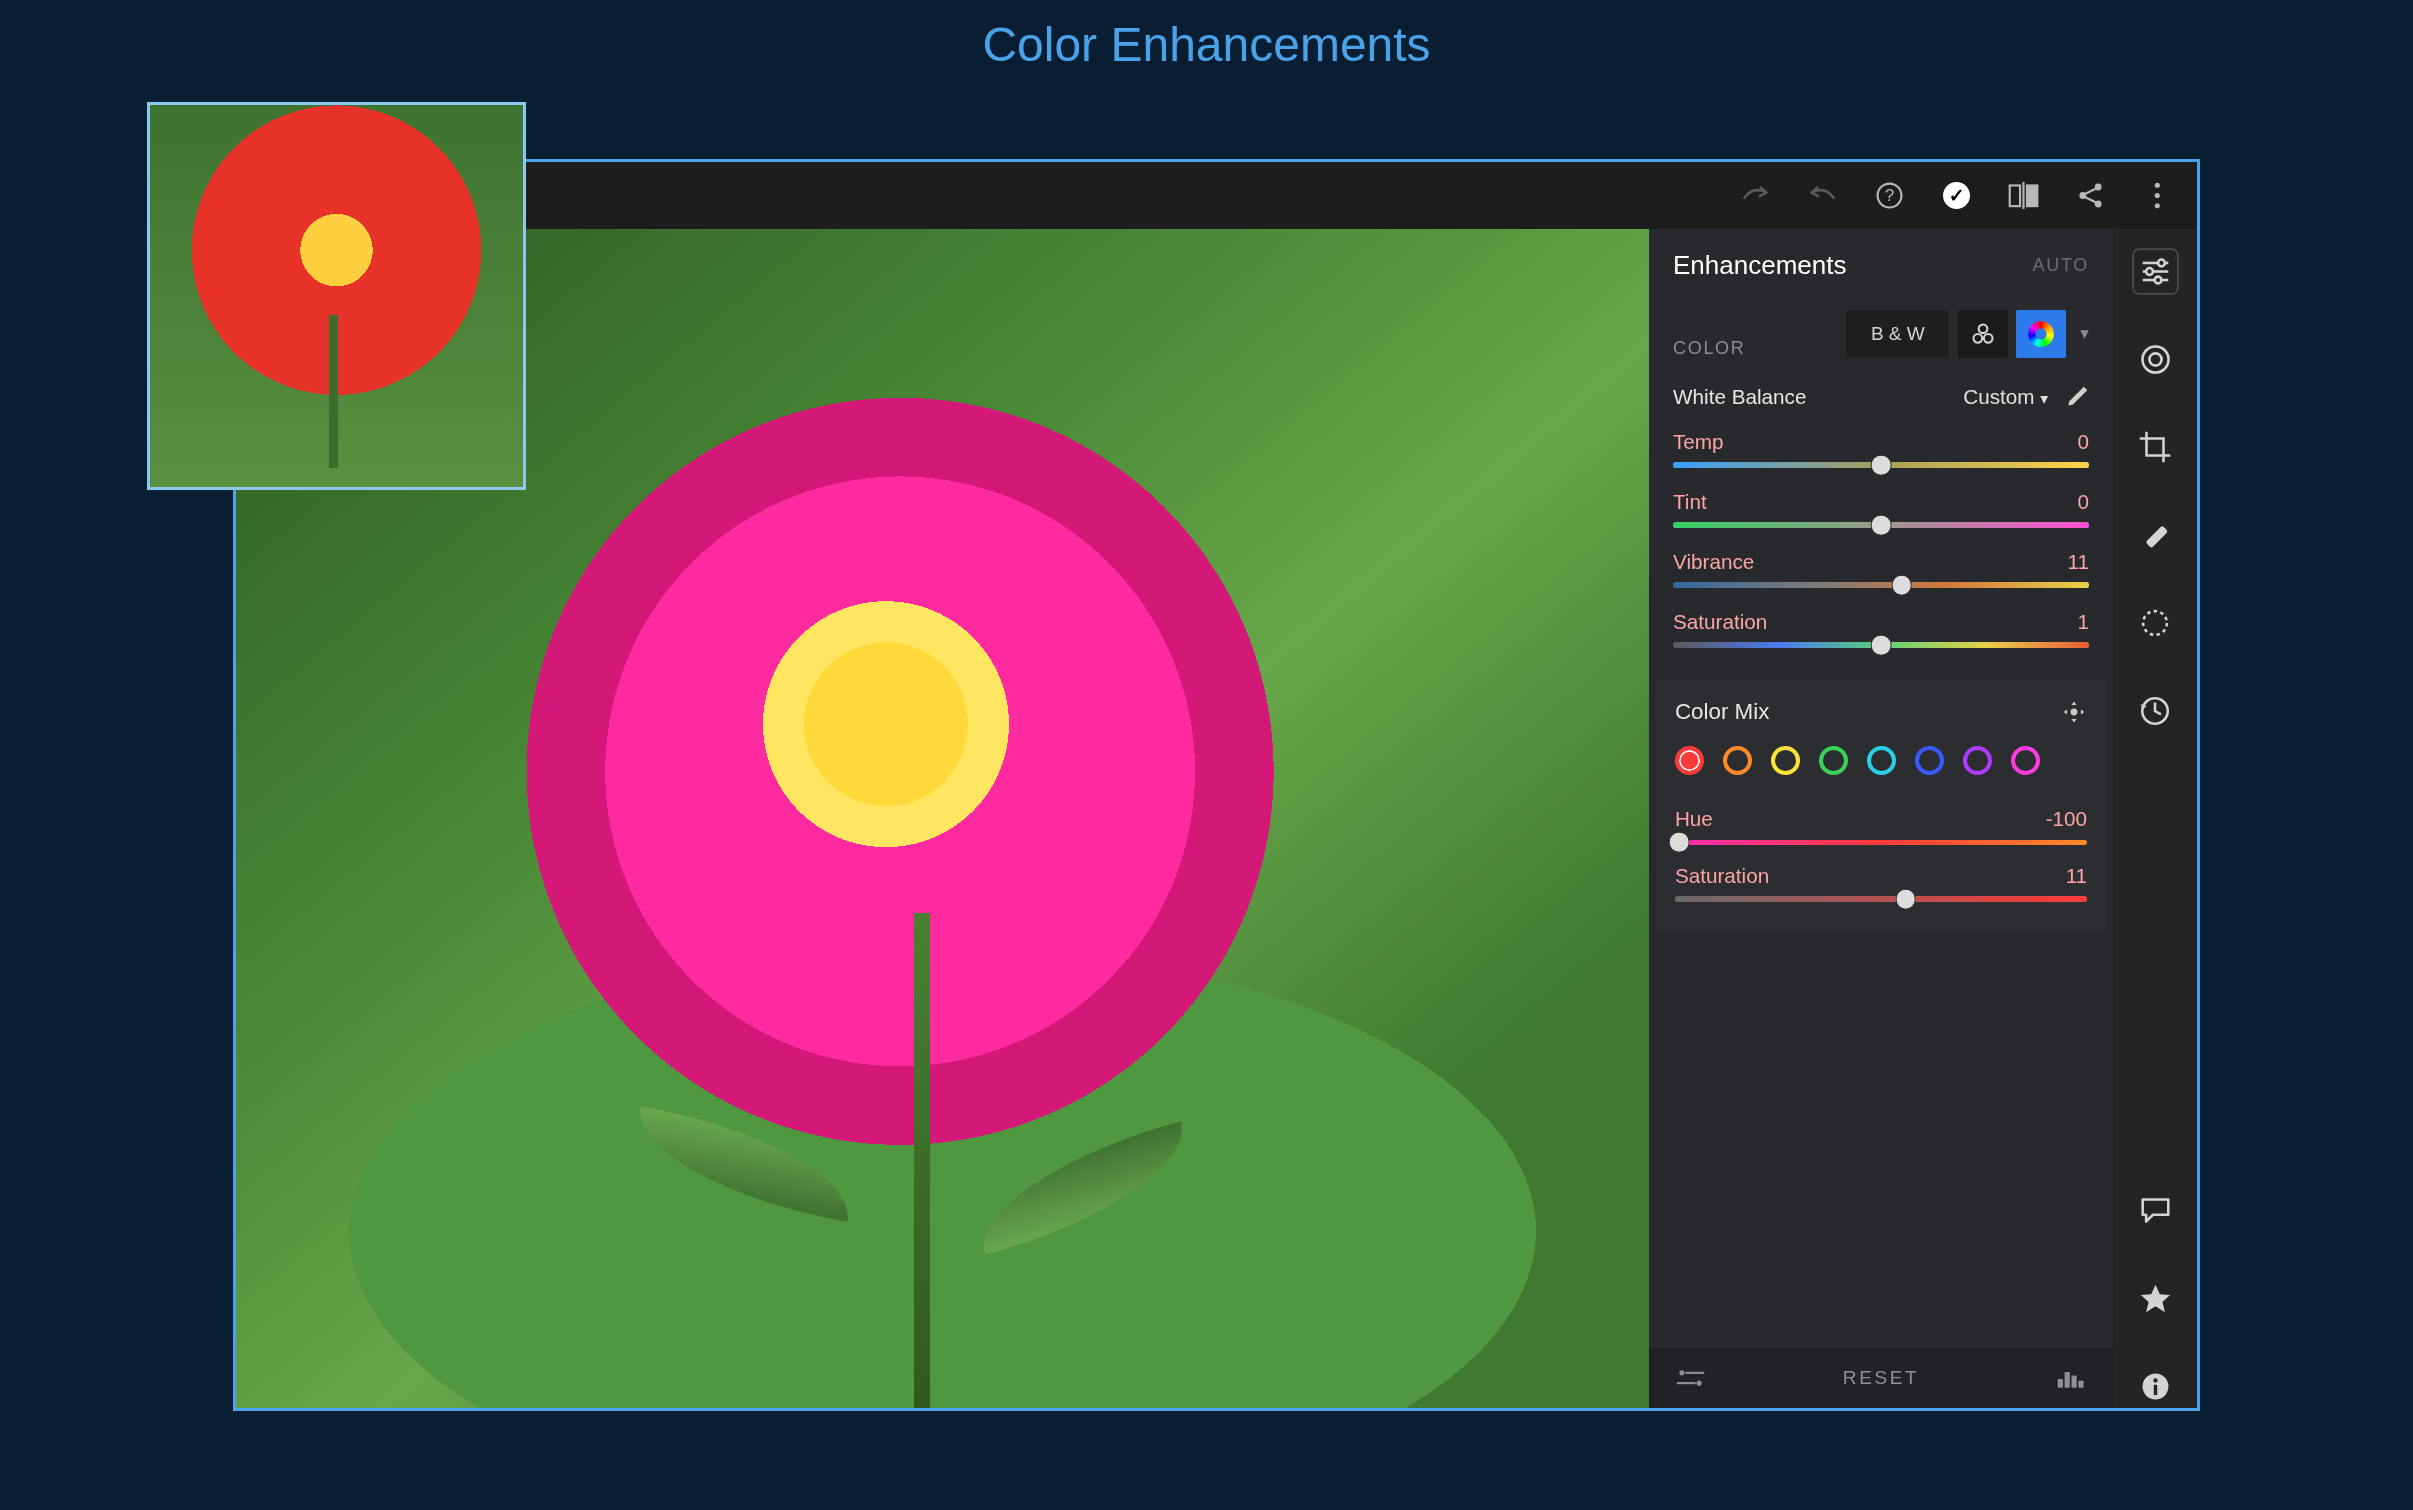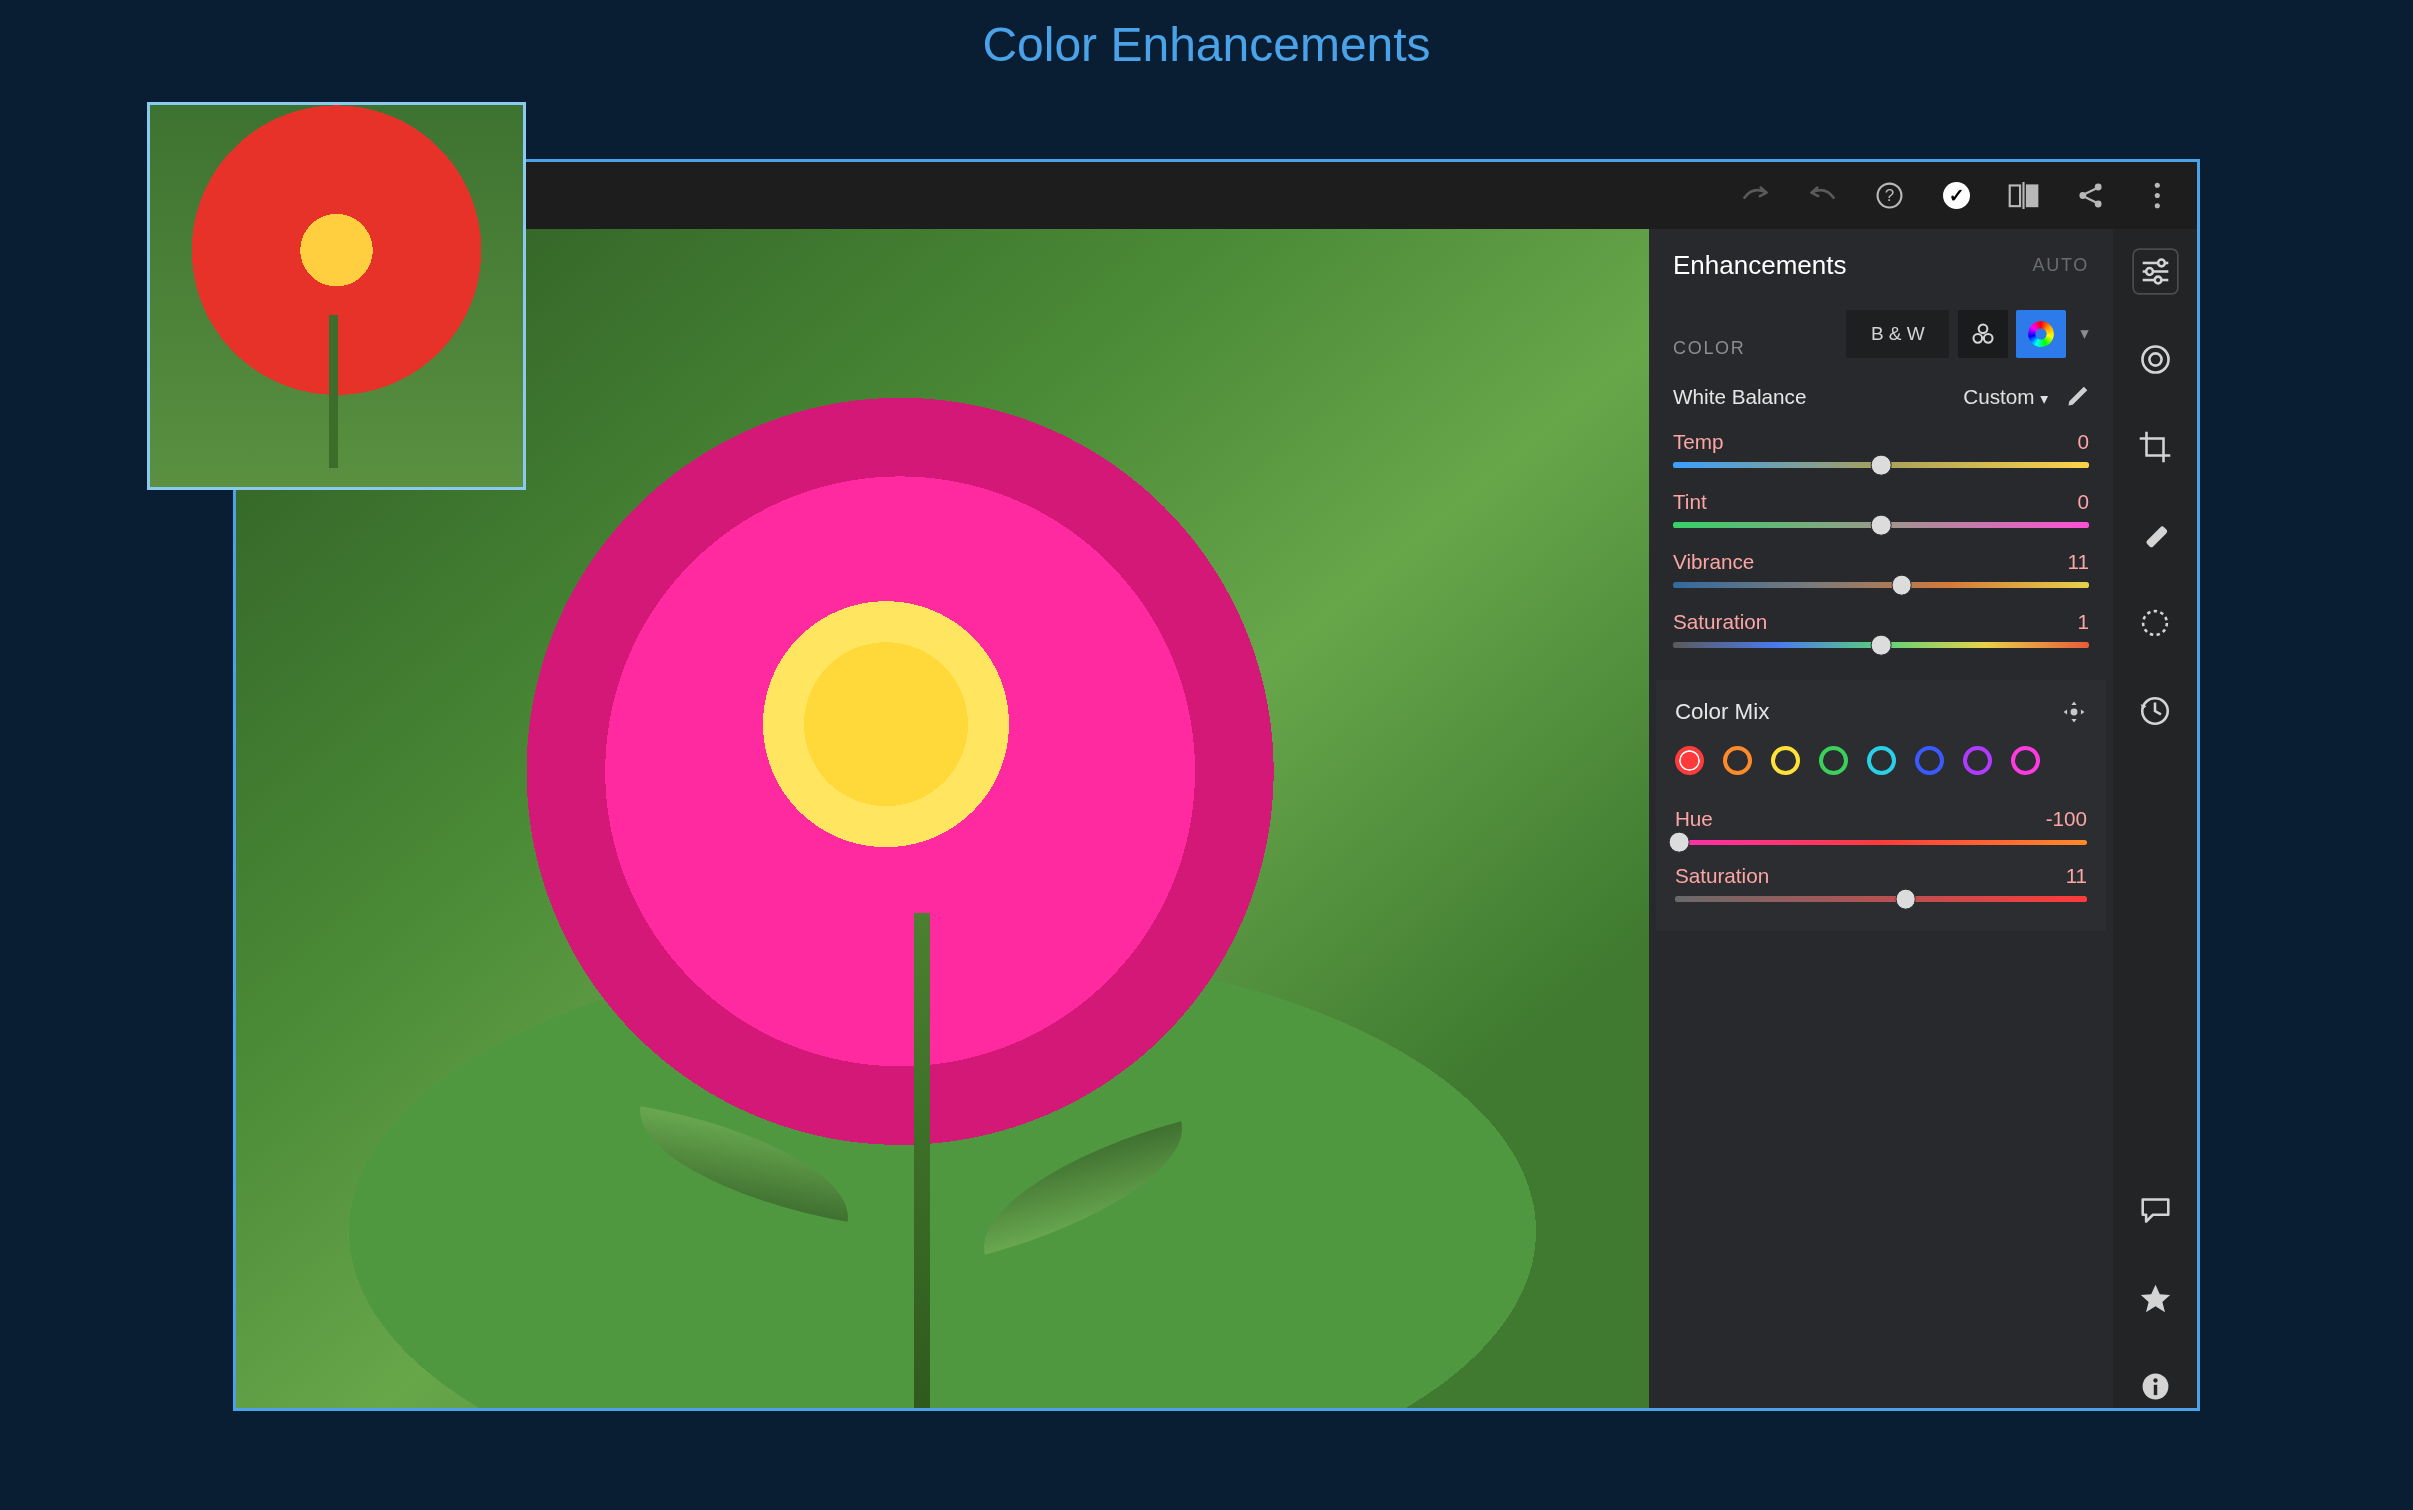--- a/index.html
+++ b/index.html
@@ -363,20 +363,39 @@
           <div class="slider-label-row">
               <span>Saturation</span>
               <span>11</span>
             </div>
           <div class="slider-track sat-red">
               <div class="slider-thumb" style="left:56%"></div>
             </div>
         </div>
       </div>
 
+      <div class="panel-footer">
+        <span>
+          <svg width="31" height="24" viewBox="0 0 36 28">
+              <circle cx="8" cy="8" r="3" fill="currentColor"></circle>
+              <line x1="12" y1="8" x2="34" y2="8" stroke="currentColor" stroke-width="2.5"></line>
+              <circle cx="28" cy="20" r="3" fill="currentColor"></circle>
+              <line x1="2" y1="20" x2="24" y2="20" stroke="currentColor" stroke-width="2.5"></line>
+            </svg>
+        </span>
+        <span class="reset">RESET</span>
+        <span>
+          <svg width="31" height="22.4" viewBox="0 0 36 26">
+              <rect x="2" y="14" width="6" height="10" fill="currentColor"></rect>
+              <rect x="10" y="6" width="6" height="18" fill="currentColor"></rect>
+              <rect x="18" y="10" width="6" height="14" fill="currentColor"></rect>
+              <rect x="26" y="16" width="6" height="8" fill="currentColor"></rect>
+            </svg>
+        </span>
+      </div>
     </div>
 
     <div class="tool-rail">
       <div class="rail-item active">
         <svg width="33" height="29" viewBox="0 0 38 34">
             <line x1="4" y1="7" x2="34" y2="7" stroke="currentColor" stroke-width="3"></line>
             <circle cx="26" cy="7" r="4" fill="#232426" stroke="currentColor" stroke-width="3"></circle>
             <line x1="4" y1="17" x2="34" y2="17" stroke="currentColor" stroke-width="3"></line>
             <circle cx="12" cy="17" r="4" fill="#232426" stroke="currentColor" stroke-width="3"></circle>
             <line x1="4" y1="27" x2="34" y2="27" stroke="currentColor" stroke-width="3"></line>

